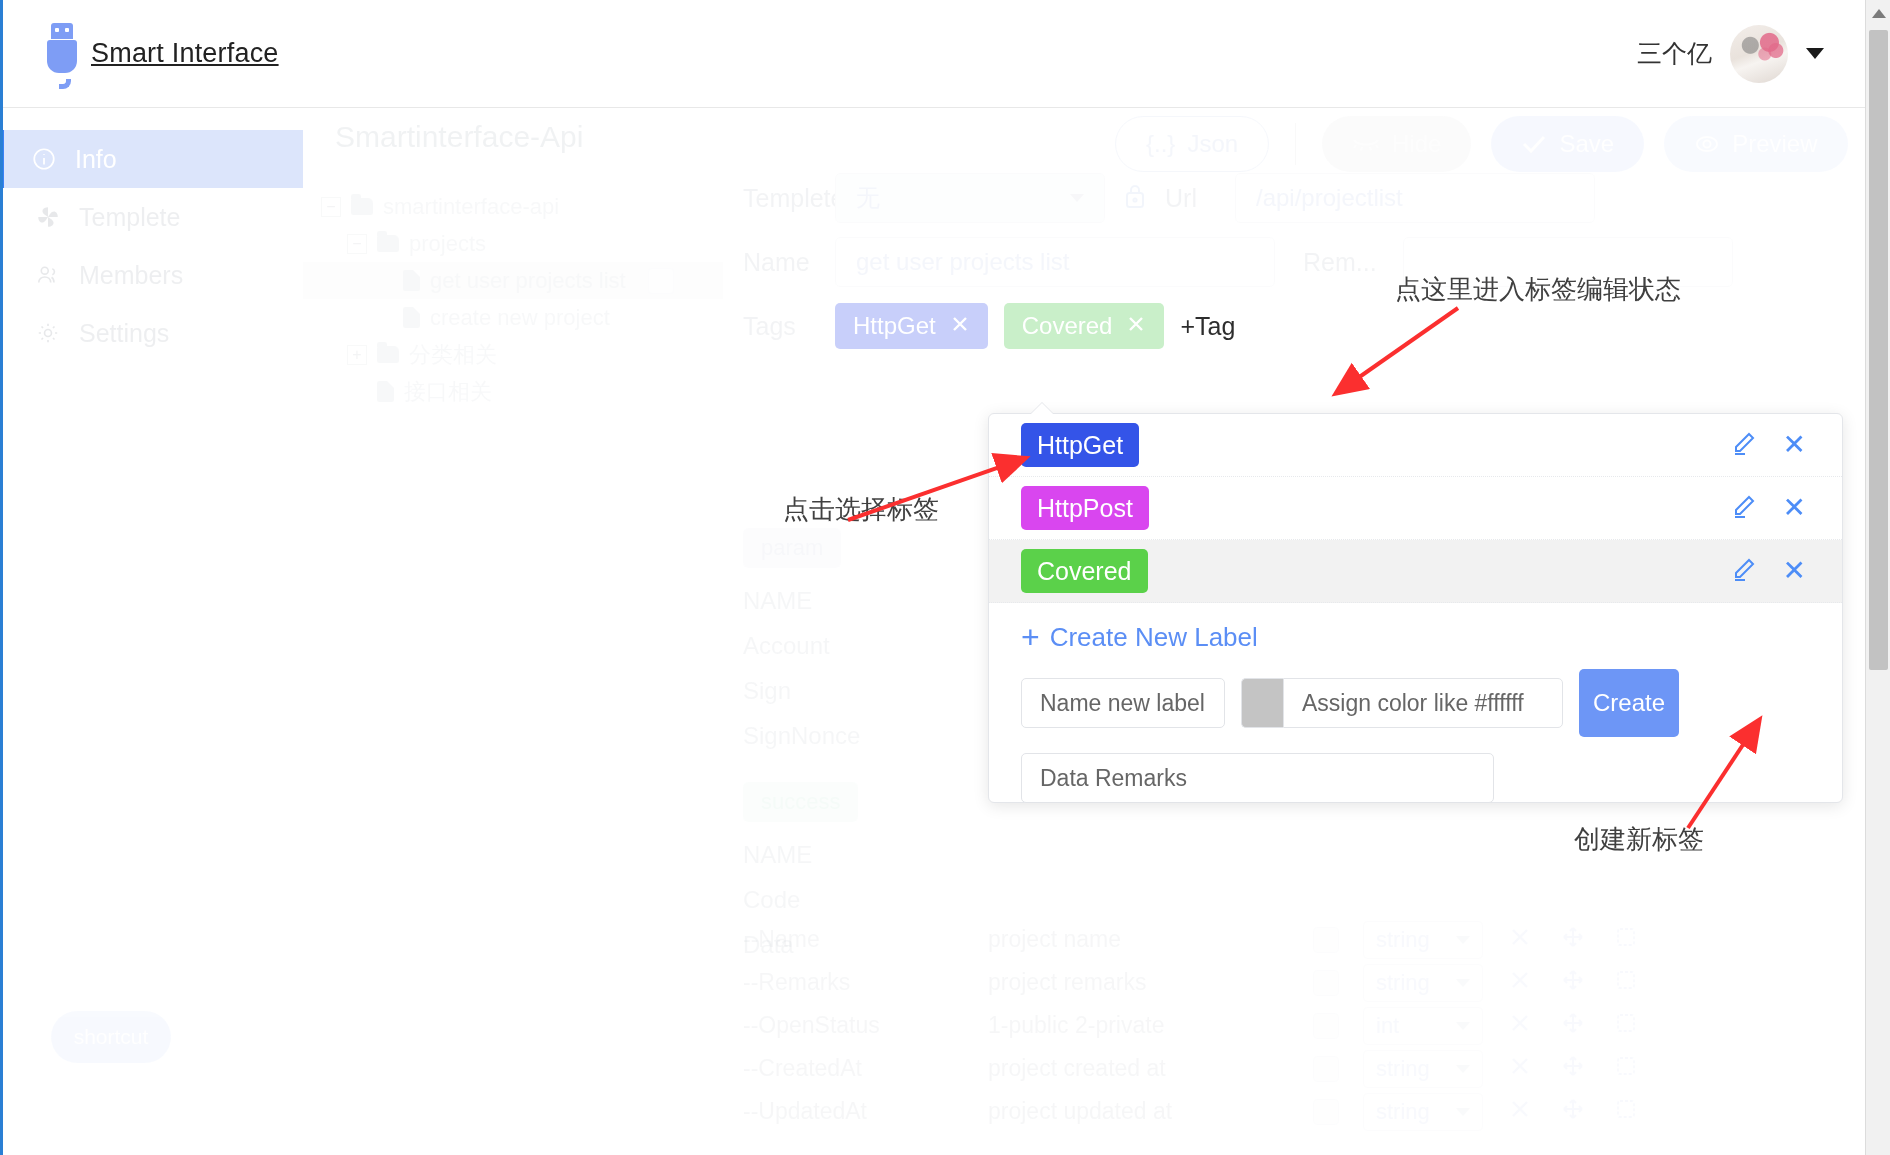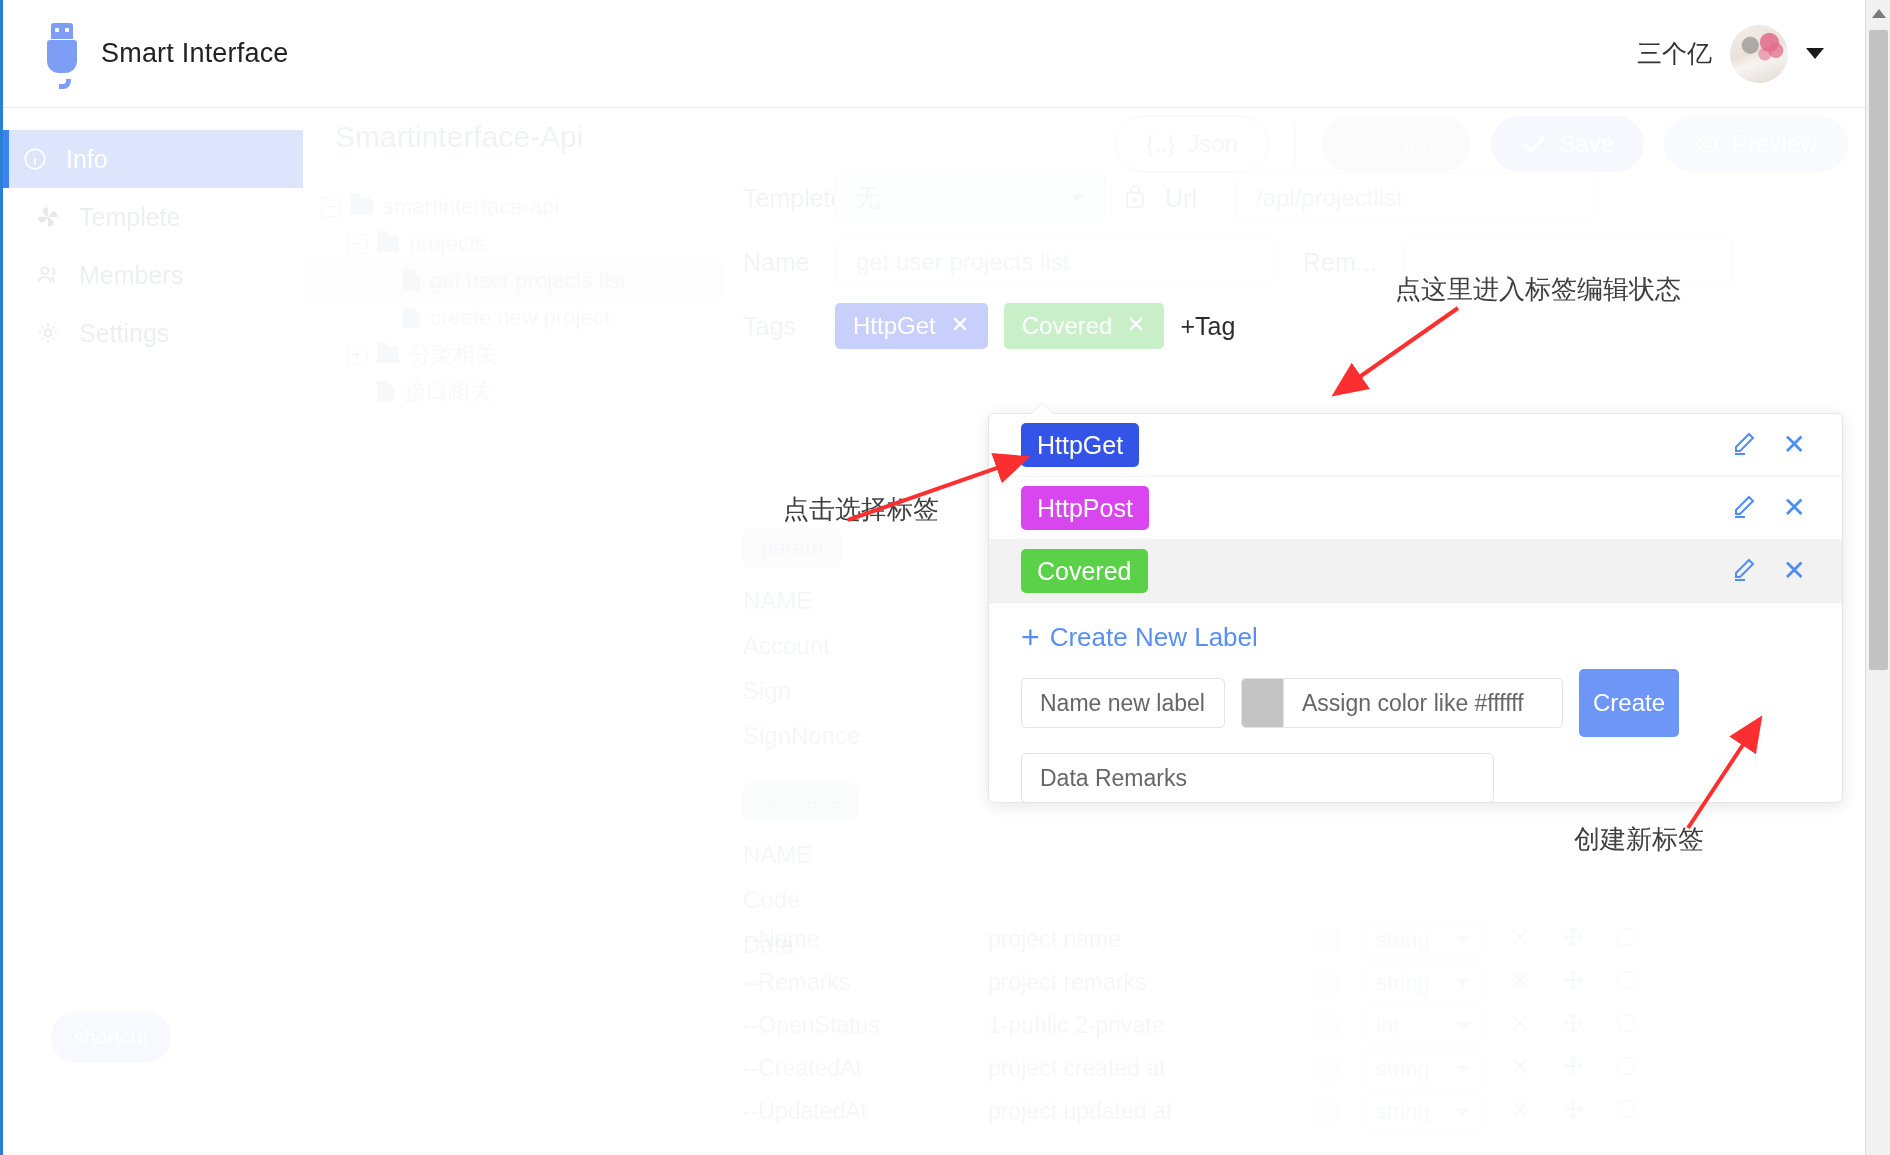--- a/index.html
+++ b/index.html
@@ -45,22 +45,22 @@
     background: #7e9df5; border-radius: 3px 3px 12px 12px;
   }
   .usb-hook {
     position: absolute; top: 56px; left: 14px;
     width: 12px; height: 10px;
     border-bottom: 5px solid #7e9df5;
     border-right: 5px solid #7e9df5;
     border-radius: 0 0 8px 0;
   }
   .app-title {
-    margin-left: 22px;
-    font-size: 27px; color: #222; letter-spacing: .2px;
+    margin-left: 12px;
+    font-size: 27px; color: #222; letter-spacing: .2px; text-decoration: underline;
   }
   .header-right {
     margin-left: auto; margin-right: 44px;
     display: flex; align-items: center; gap: 18px;
   }
   .username { font-size: 25px; color: #333; }
   .avatar {
     width: 58px; height: 58px; border-radius: 50%;
     background:
       radial-gradient(circle at 68% 30%, rgba(226,106,138,.85) 0 9px, transparent 10px),
@@ -114,21 +114,21 @@
     width: 300px; height: 1047px;
     background: #fff;
   }
   .side-item {
     display: flex; align-items: center;
     height: 58px; padding-left: 30px; gap: 16px;
     font-size: 25px; color: #aab0b8;
   }
   .side-item.active {
     background: #dce5fb; color: #ffffff;
-    border-left: 6px solid #3b82f6; padding-left: 11px;
+    border-left: 1px solid #3b82f6; padding-left: 25px;
   }
   .side-item .s-ico { width: 30px; display: flex; justify-content: center; }
   .top-pad { height: 22px; }
   .shortcut-pill {
     position: absolute; left: 48px; bottom: 92px;
     width: 120px; height: 52px; border-radius: 26px;
     background: #dbe6fb; color: #ffffff;
     display: flex; align-items: center; justify-content: center;
     font-size: 21px;
   }

